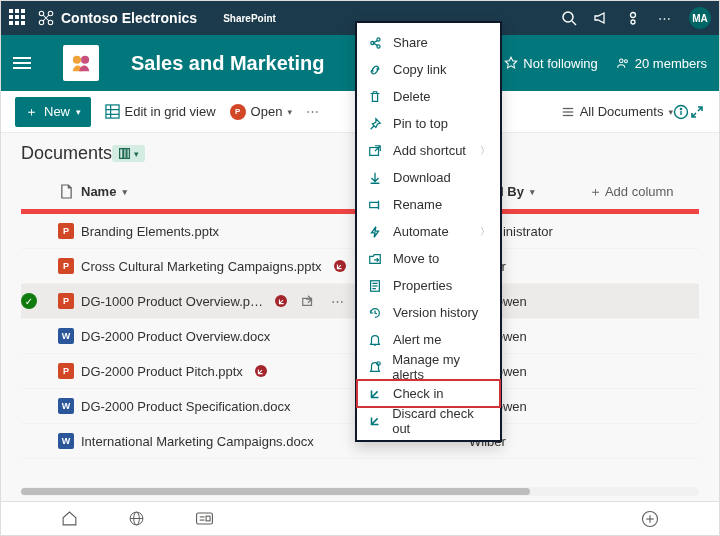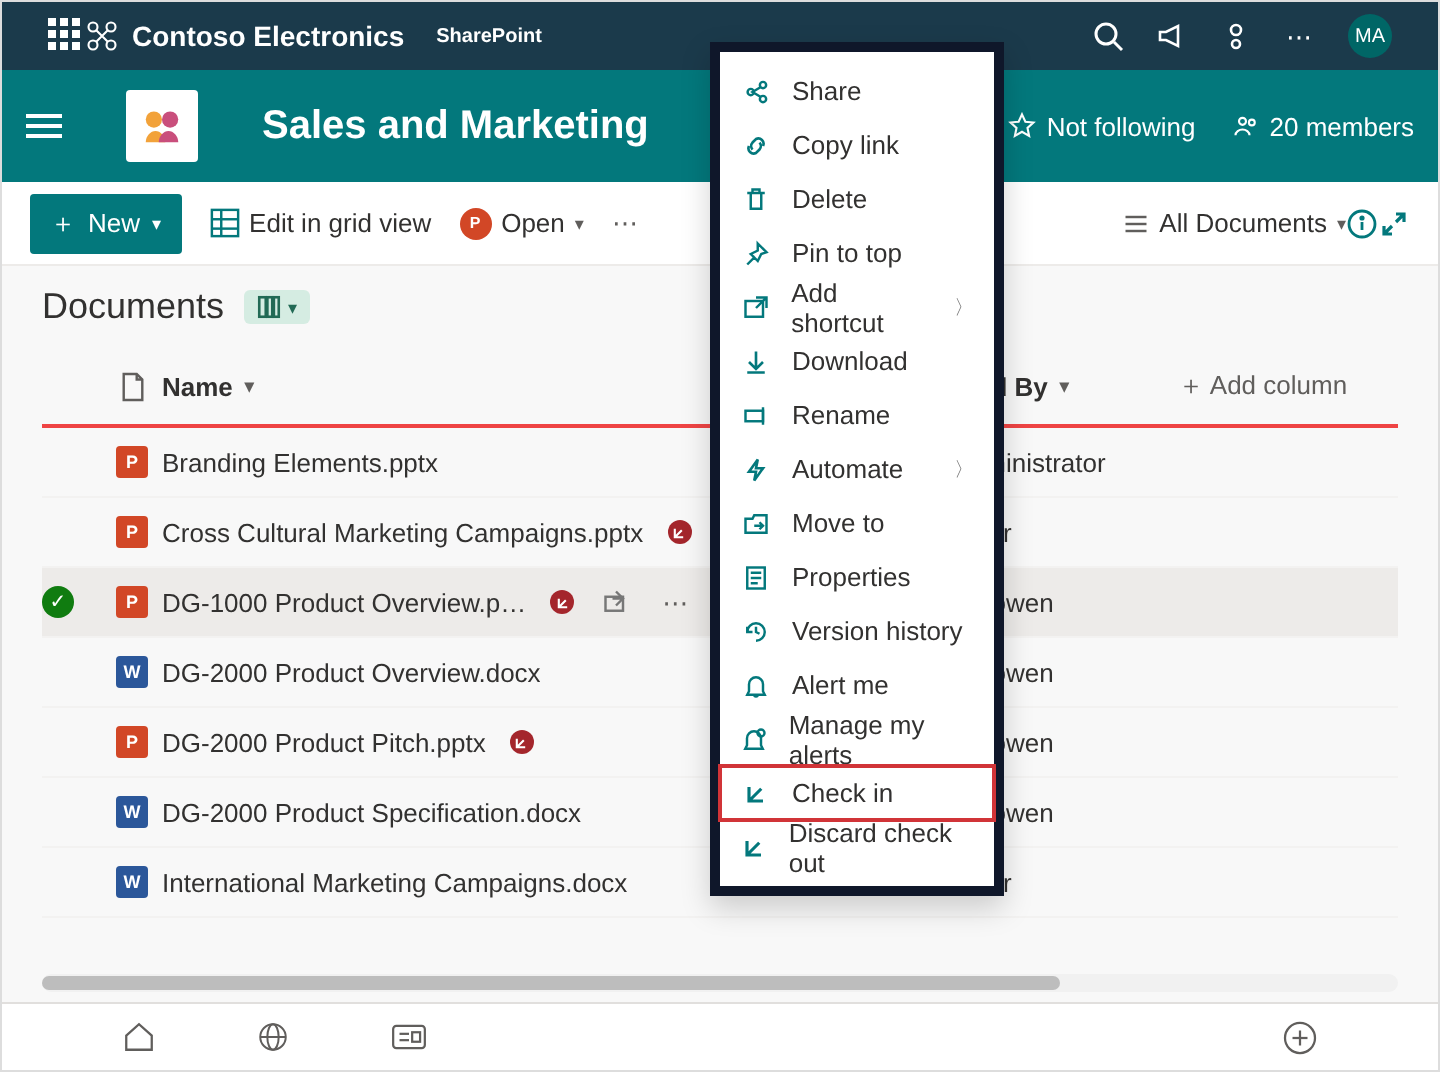--- a/index.html
+++ b/index.html
@@ -1,61 +1,61 @@
 <!DOCTYPE html>
 <html><head>
 <meta charset="utf-8">
 <style>
 *{box-sizing:border-box;margin:0;padding:0;font-family:"Segoe UI",Arial,sans-serif}
 body{width:720px;height:536px;overflow:hidden;background:#f8f8f8;border:1px solid #ddd;position:relative;font-size:13px;color:#323130}
-.suiteHeader{height:34px;background:#1b3a4b;display:flex;align-items:center;color:#fff;padding:0 23px;gap:0}
+.suiteHeader{height:34px;background:#1b3a4b;display:flex;align-items:center;color:#fff;padding:0 8px;gap:10px}
 .waffle{width:18px;height:18px;display:grid;grid-template-columns:repeat(3,4px);grid-template-rows:repeat(3,4px);gap:2px}
 .waffle span{background:#fff}
 .brand{display:flex;align-items:center;gap:6px;font-size:14px}
 .brand svg{flex:0 0 18px}
 .appName{margin-left:16px;font-size:10px;font-weight:600}
 .suiteRight{margin-left:auto;display:flex;align-items:center;gap:16px}
 .suiteRight .sicon{width:16px;height:16px;display:flex;align-items:center;justify-content:center}
-.avatar{width:22px;height:22px;border-radius:50%;background:#006666;display:flex;align-items:center;justify-content:center;font-size:10px;font-weight:400}
+.avatar{width:22px;height:22px;border-radius:50%;background:#006666;display:flex;align-items:center;justify-content:center;font-size:10px;font-weight:700}
 .siteHeader{height:56px;background:#03787c;display:flex;align-items:center;color:#fff;padding:0 12px;gap:32px}
 .hamburger{width:18px;display:flex;flex-direction:column;gap:3px}
 .hamburger span{height:2px;background:#fff}
 .siteLogo{width:36px;height:36px;background:#fff;border-radius:2px;display:flex;align-items:center;justify-content:center}
 .siteTitle{font-size:20px;font-weight:600}
 .siteRight{margin-left:auto;display:flex;align-items:center;gap:18px;font-size:13px}
 .siteRight .item{display:flex;align-items:center;gap:5px}
 .cmdBar{height:42px;background:#fff;display:flex;align-items:center;padding:0 14px;gap:14px;border-bottom:1px solid #edebe9}
 .newBtn{background:#03787c;color:#fff;height:30px;padding:0 10px;display:flex;align-items:center;gap:6px;border-radius:2px;font-size:13px}
 .cmdItem{display:flex;align-items:center;gap:5px;color:#323130;font-size:13px}
 .cmdRight{margin-left:auto;display:flex;align-items:center;color:#605e5c}
 .chev{font-size:9px;color:#605e5c}
-.libTitle{padding:10px 20px;font-size:18px;font-weight:400;color:#323130;display:flex;align-items:center;gap:10px}
+.libTitle{padding:10px 20px;font-size:18px;font-weight:400;color:#323130;display:flex;align-items:center;}
 .switcher{background:#d5ece2;padding:2px 6px;border-radius:3px;display:flex;align-items:center;gap:3px}
 .grid{padding:0 20px}
-.gridHead{display:flex;align-items:center;height:40px;font-size:13px;font-weight:600;color:#323130;border-bottom:2px solid #ef4444}
+.gridHead{display:flex;align-items:center;height:40px;font-size:13px;font-weight:600;color:#323130;border-bottom:5px solid #ef4444}
 .col-sel{width:30px}
 .col-icon{width:30px;display:flex;align-items:center;justify-content:center}
 .col-name{flex:1;display:flex;align-items:center;gap:6px;min-width:0}
 .col-mod{width:120px;display:flex;align-items:center;gap:6px}
 .col-add{width:110px;color:#605e5c;font-weight:400}
 .row{display:flex;align-items:center;height:35px;font-size:13px;border-bottom:1px solid #f3f2f1}
 .row.sel{background:#edebe9}
 .row .fname{white-space:nowrap;overflow:hidden;text-overflow:ellipsis}
 .checkedout{width:12px;height:12px;border-radius:50%;background:#a4262c;display:inline-flex;align-items:center;justify-content:center;color:#fff;font-size:8px;margin-left:6px;flex:0 0 12px}
 .greencheck{width:16px;height:16px;border-radius:50%;background:#107c10;color:#fff;display:flex;align-items:center;justify-content:center;font-size:10px}
 .shareicon{color:#605e5c;margin-left:8px}
 .rowmore{color:#605e5c;margin-left:10px}
 .ppt{width:16px;height:16px;background:#d24726;color:#fff;font-size:9px;font-weight:700;display:flex;align-items:center;justify-content:center;border-radius:2px}
 .docx{width:16px;height:16px;background:#2b579a;color:#fff;font-size:9px;font-weight:700;display:flex;align-items:center;justify-content:center;border-radius:2px}
 .scrolltrack{position:absolute;left:20px;right:20px;bottom:39px;height:9px;background:#f1f1f1;border-radius:5px}
 .scrollthumb{position:absolute;left:0;width:75%;top:1px;bottom:1px;background:#bdbdbd;border-radius:5px}
 .bottomBar{position:absolute;left:0;right:0;bottom:0;height:34px;border-top:1px solid #e1dfdd;background:#fff;display:flex;align-items:center;padding:0 60px;color:#605e5c}
 .bottomBar .bicon{margin-right:50px}
 .bottomBar .bplus{margin-left:auto}
-.ctxMenu{position:absolute;left:354px;top:20px;width:147px;background:#fff;border:5px solid #0f172a;box-shadow:0 6px 14px rgba(0,0,0,.18);z-index:50;padding:6px 0}
+.ctxMenu{position:absolute;left:354px;top:20px;width:147px;background:#fff;border:2px solid #0f172a;box-shadow:0 6px 14px rgba(0,0,0,.18);z-index:50;padding:6px 0}
 .ctxItem{height:27px;display:flex;align-items:center;padding:0 10px;font-size:13px;color:#323130;gap:10px}
 .ctxItem .ci{width:16px;display:flex;align-items:center;justify-content:center;color:#03787c}
 .ctxItem .arrow{margin-left:auto;color:#777;font-size:10px}
 .ctxItem.hi{outline:2px solid #d13438;outline-offset:-1px}
 svg{display:block}
 </style>
 </head>
 <body>
 
 <div class="suiteHeader">

